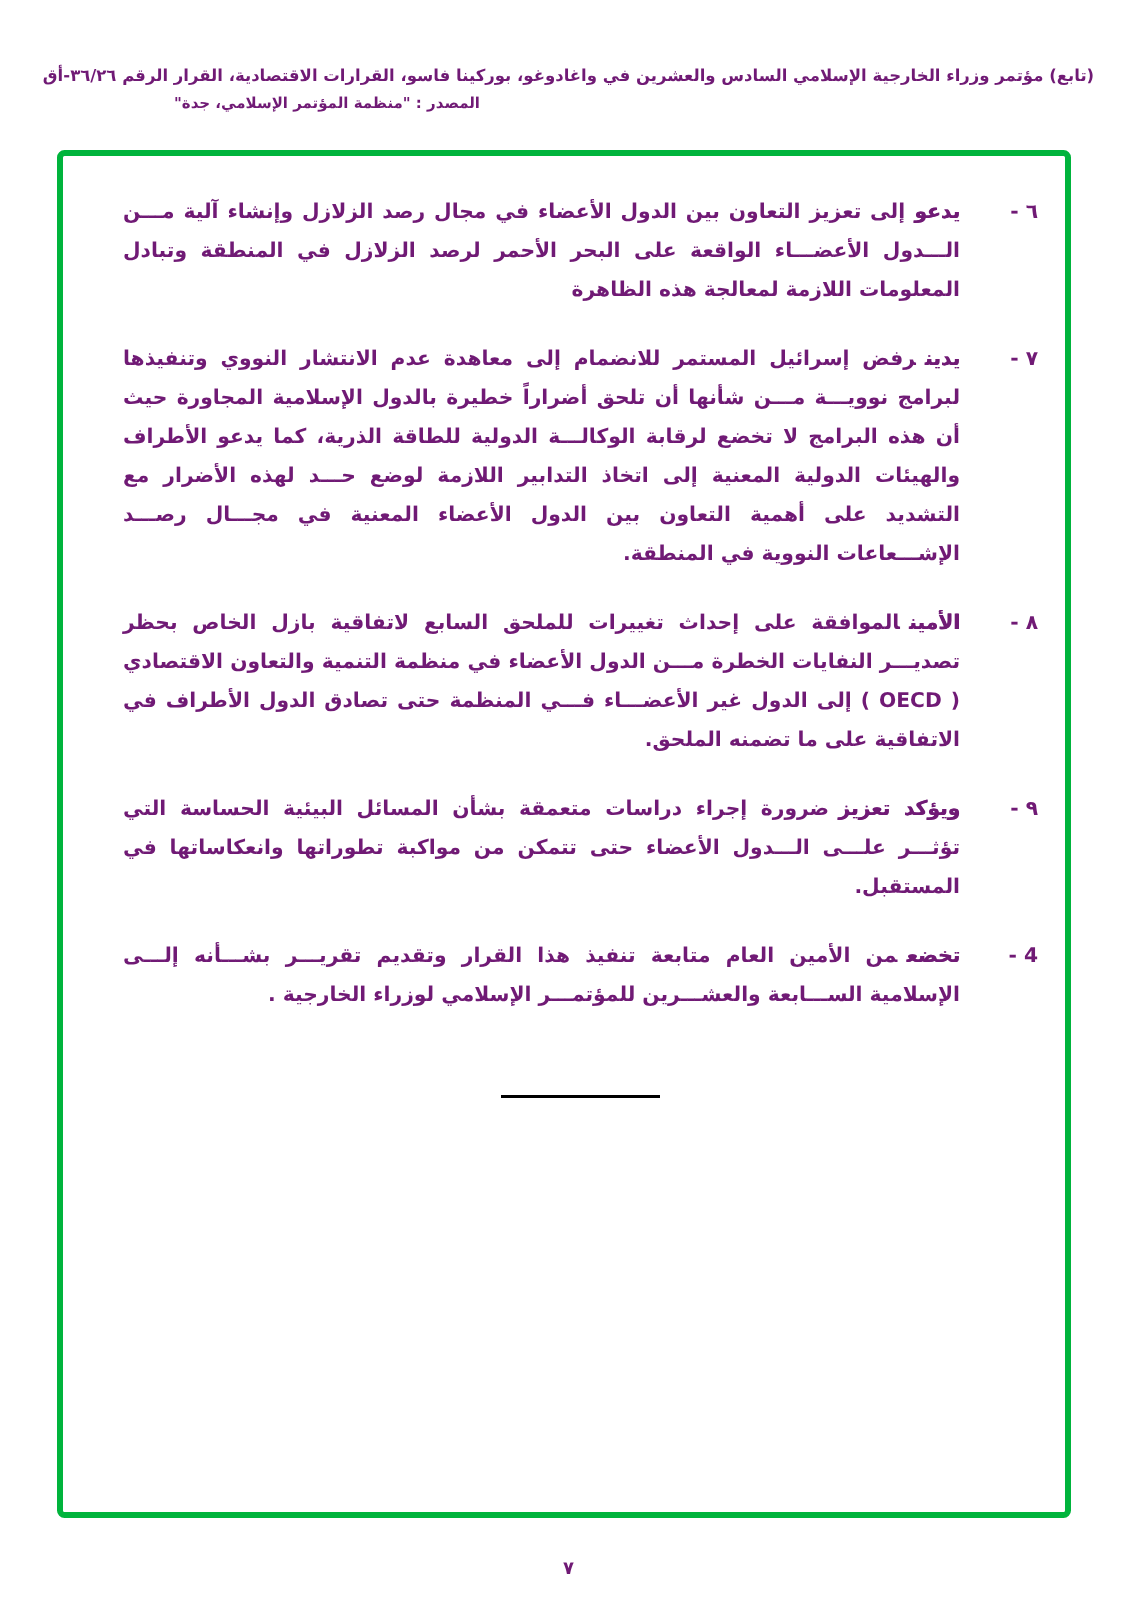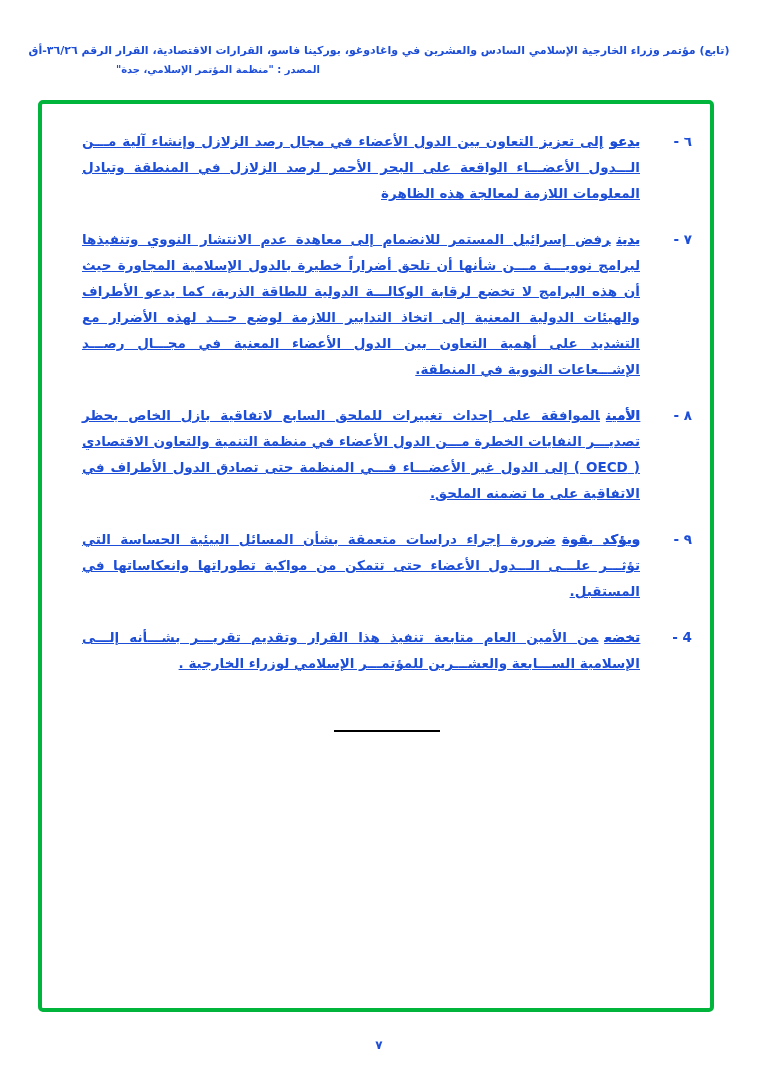--- a/index.html
+++ b/index.html
@@ -6,21 +6,21 @@
     margin: 0;
     padding: 0;
     background: #ffffff;
   }
   .page {
     position: relative;
     width: 758px;
     height: 1078px;
     background: #ffffff;
     font-family: "DejaVu Sans", sans-serif;
-    color: #1d4ed8;
+    color: #701a75;
     overflow: hidden;
   }
   .header {
     direction: rtl;
     text-align: center;
     padding-top: 44px;
     font-size: 11px;
     font-weight: bold;
     white-space: nowrap;
     letter-spacing: 0;
@@ -60,21 +60,20 @@
     font-size: 13.5px;
     line-height: 26px;
     white-space: nowrap;
   }
   .item-text {
     flex: 1;
     text-align: justify;
     font-weight: bold;
     font-size: 13.5px;
     line-height: 26px;
-    text-decoration: underline;
   }
   .lead {
     font-weight: bold;
     text-shadow: 0.4px 0 0 currentColor;
     margin-left: 6px;
   }
   .separator-line {
     width: 106px;
     border-top: 2px solid #000000;
     margin: 54px auto 0 auto;
@@ -118,21 +117,21 @@
       <div class="item">
         <div class="item-num">٨ -</div>
         <div class="item-text">
           <span class="lead">الأمين</span><span>الموافقة على إحداث تغييرات للملحق السابع لاتفاقية بازل الخاص بحظر تصديـــر النفايات الخطرة مـــن الدول الأعضاء في منظمة التنمية والتعاون الاقتصادي ( OECD ) إلى الدول غير الأعضـــاء فـــي المنظمة حتى تصادق الدول الأطراف في الاتفاقية على ما تضمنه الملحق.</span>
         </div>
       </div>
 
       <div class="item">
         <div class="item-num">٩ -</div>
         <div class="item-text">
-          <span class="lead">ويؤكد بقوة</span><span>ضرورة إجراء دراسات متعمقة بشأن المسائل البيئية الحساسة التي تؤثـــر علـــى الـــدول الأعضاء حتى تتمكن من مواكبة تطوراتها وانعكاساتها في المستقبل.</span>
+          <span class="lead">ويؤكد تعزيز</span><span>ضرورة إجراء دراسات متعمقة بشأن المسائل البيئية الحساسة التي تؤثـــر علـــى الـــدول الأعضاء حتى تتمكن من مواكبة تطوراتها وانعكاساتها في المستقبل.</span>
         </div>
       </div>
 
       <div class="item">
         <div class="item-num">4 -</div>
         <div class="item-text">
           <span class="lead">تخضع</span><span>من الأمين العام متابعة تنفيذ هذا القرار وتقديم تقريـــر بشـــأنه إلـــى الإسلامية الســـابعة والعشـــرين للمؤتمـــر الإسلامي لوزراء الخارجية .</span>
         </div>
       </div>
 

